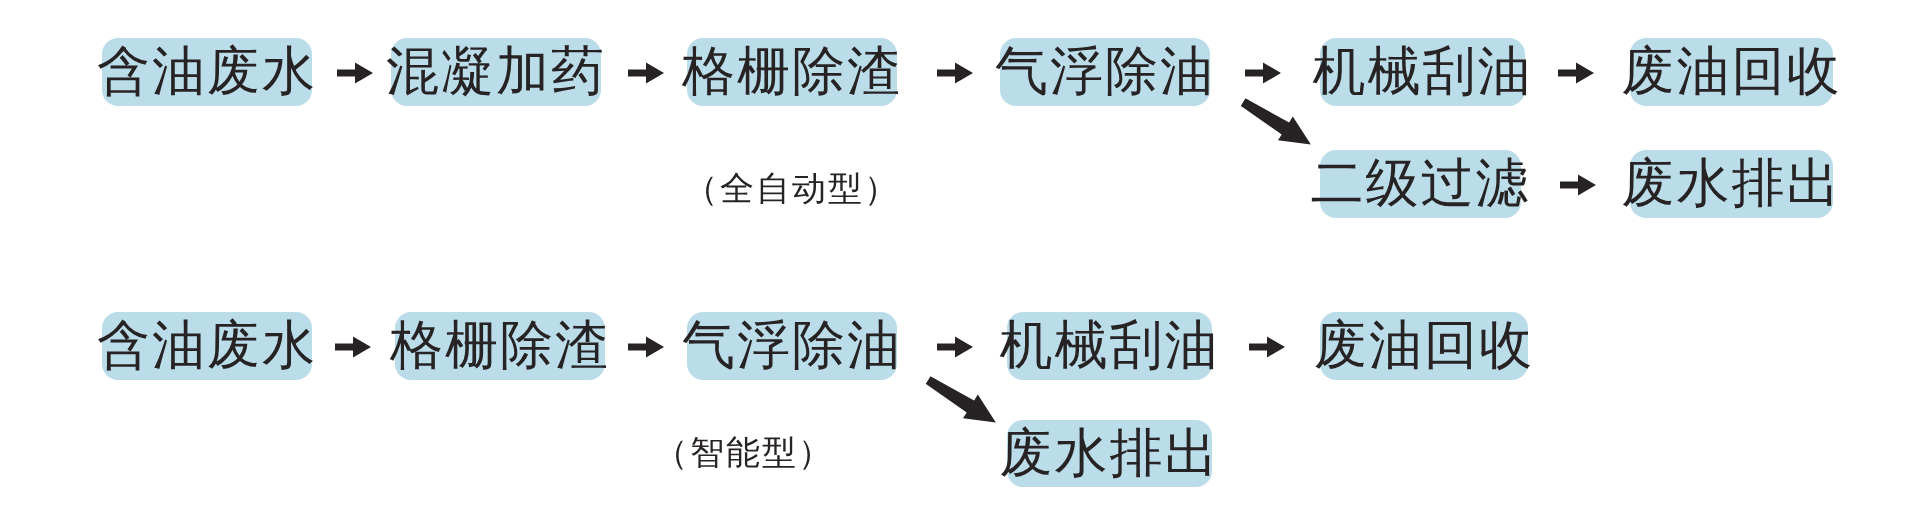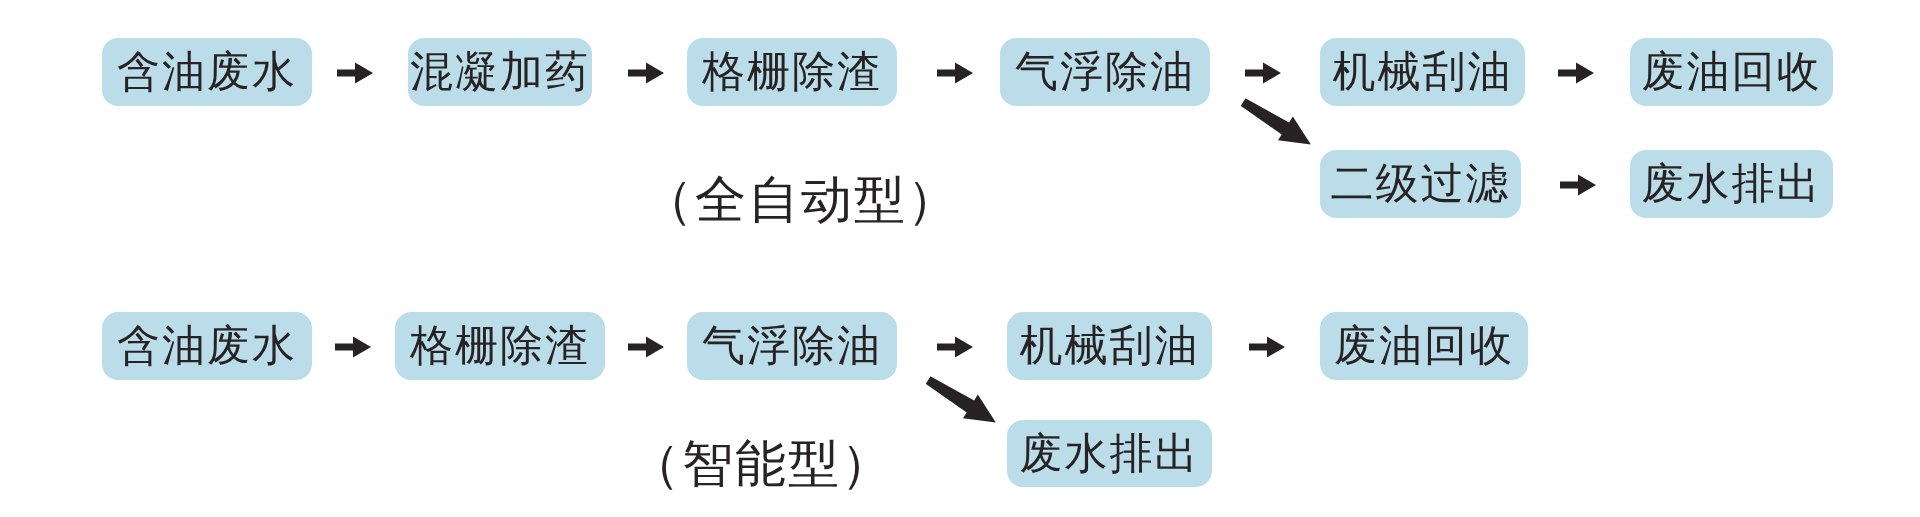--- a/index.html
+++ b/index.html
@@ -7,52 +7,52 @@
     position:relative;width:1920px;height:517px;
     background:var(--background,#ffffff);
     font-family:"DejaVu Sans",sans-serif;
     overflow:hidden;
   }
   .box{
     position:absolute;height:68px;
     background:var(--box-fill,#badde9);
     border-radius:16px;
     display:flex;align-items:center;justify-content:center;
-    font-size:43px;letter-spacing:2px;
+    font-size:53px;letter-spacing:2px;
     color:var(--text,#272324);
     white-space:nowrap;
   }
   .arrow{position:absolute;width:36px;height:22px;}
   .arrow svg,.diag svg{display:block;width:100%;height:100%;}
   .arrow polygon,.diag polygon{fill:var(--arrow,#272324);}
   .diag{
     position:absolute;width:80px;height:30px;
     transform:rotate(32deg);transform-origin:0 50%;
   }
   .flabel{
-    position:absolute;width:300px;text-align:right;
-    font-size:51px;letter-spacing:2px;
+    position:absolute;width:300px;text-align:center;
+    font-size:34px;letter-spacing:2px;
     color:var(--text,#272324);
     white-space:nowrap;
   }
 </style>
 </head>
 <body>
 
 <div class="stage">
 
   <div class="box" style="left:102px;top:38px;width:210px">含油废水</div>
 
   <div class="arrow" style="left:337px;top:62px">
     <svg viewBox="0 0 36 22">
         <polygon points="0,7.5 18,7.5 18,0.5 36,11 18,21.5 18,14.5 0,14.5"></polygon>
       </svg>
   </div>
 
-  <div class="box" style="left:408px;top:38px;width:184px">混凝加药</div>
+  <div class="box" style="left:391px;top:38px;width:210px">混凝加药</div>
 
   <div class="arrow" style="left:628px;top:62px">
     <svg viewBox="0 0 36 22">
         <polygon points="0,7.5 18,7.5 18,0.5 36,11 18,21.5 18,14.5 0,14.5"></polygon>
       </svg>
   </div>
 
   <div class="box" style="left:687px;top:38px;width:210px">格栅除渣</div>
 
   <div class="arrow" style="left:937px;top:62px">

